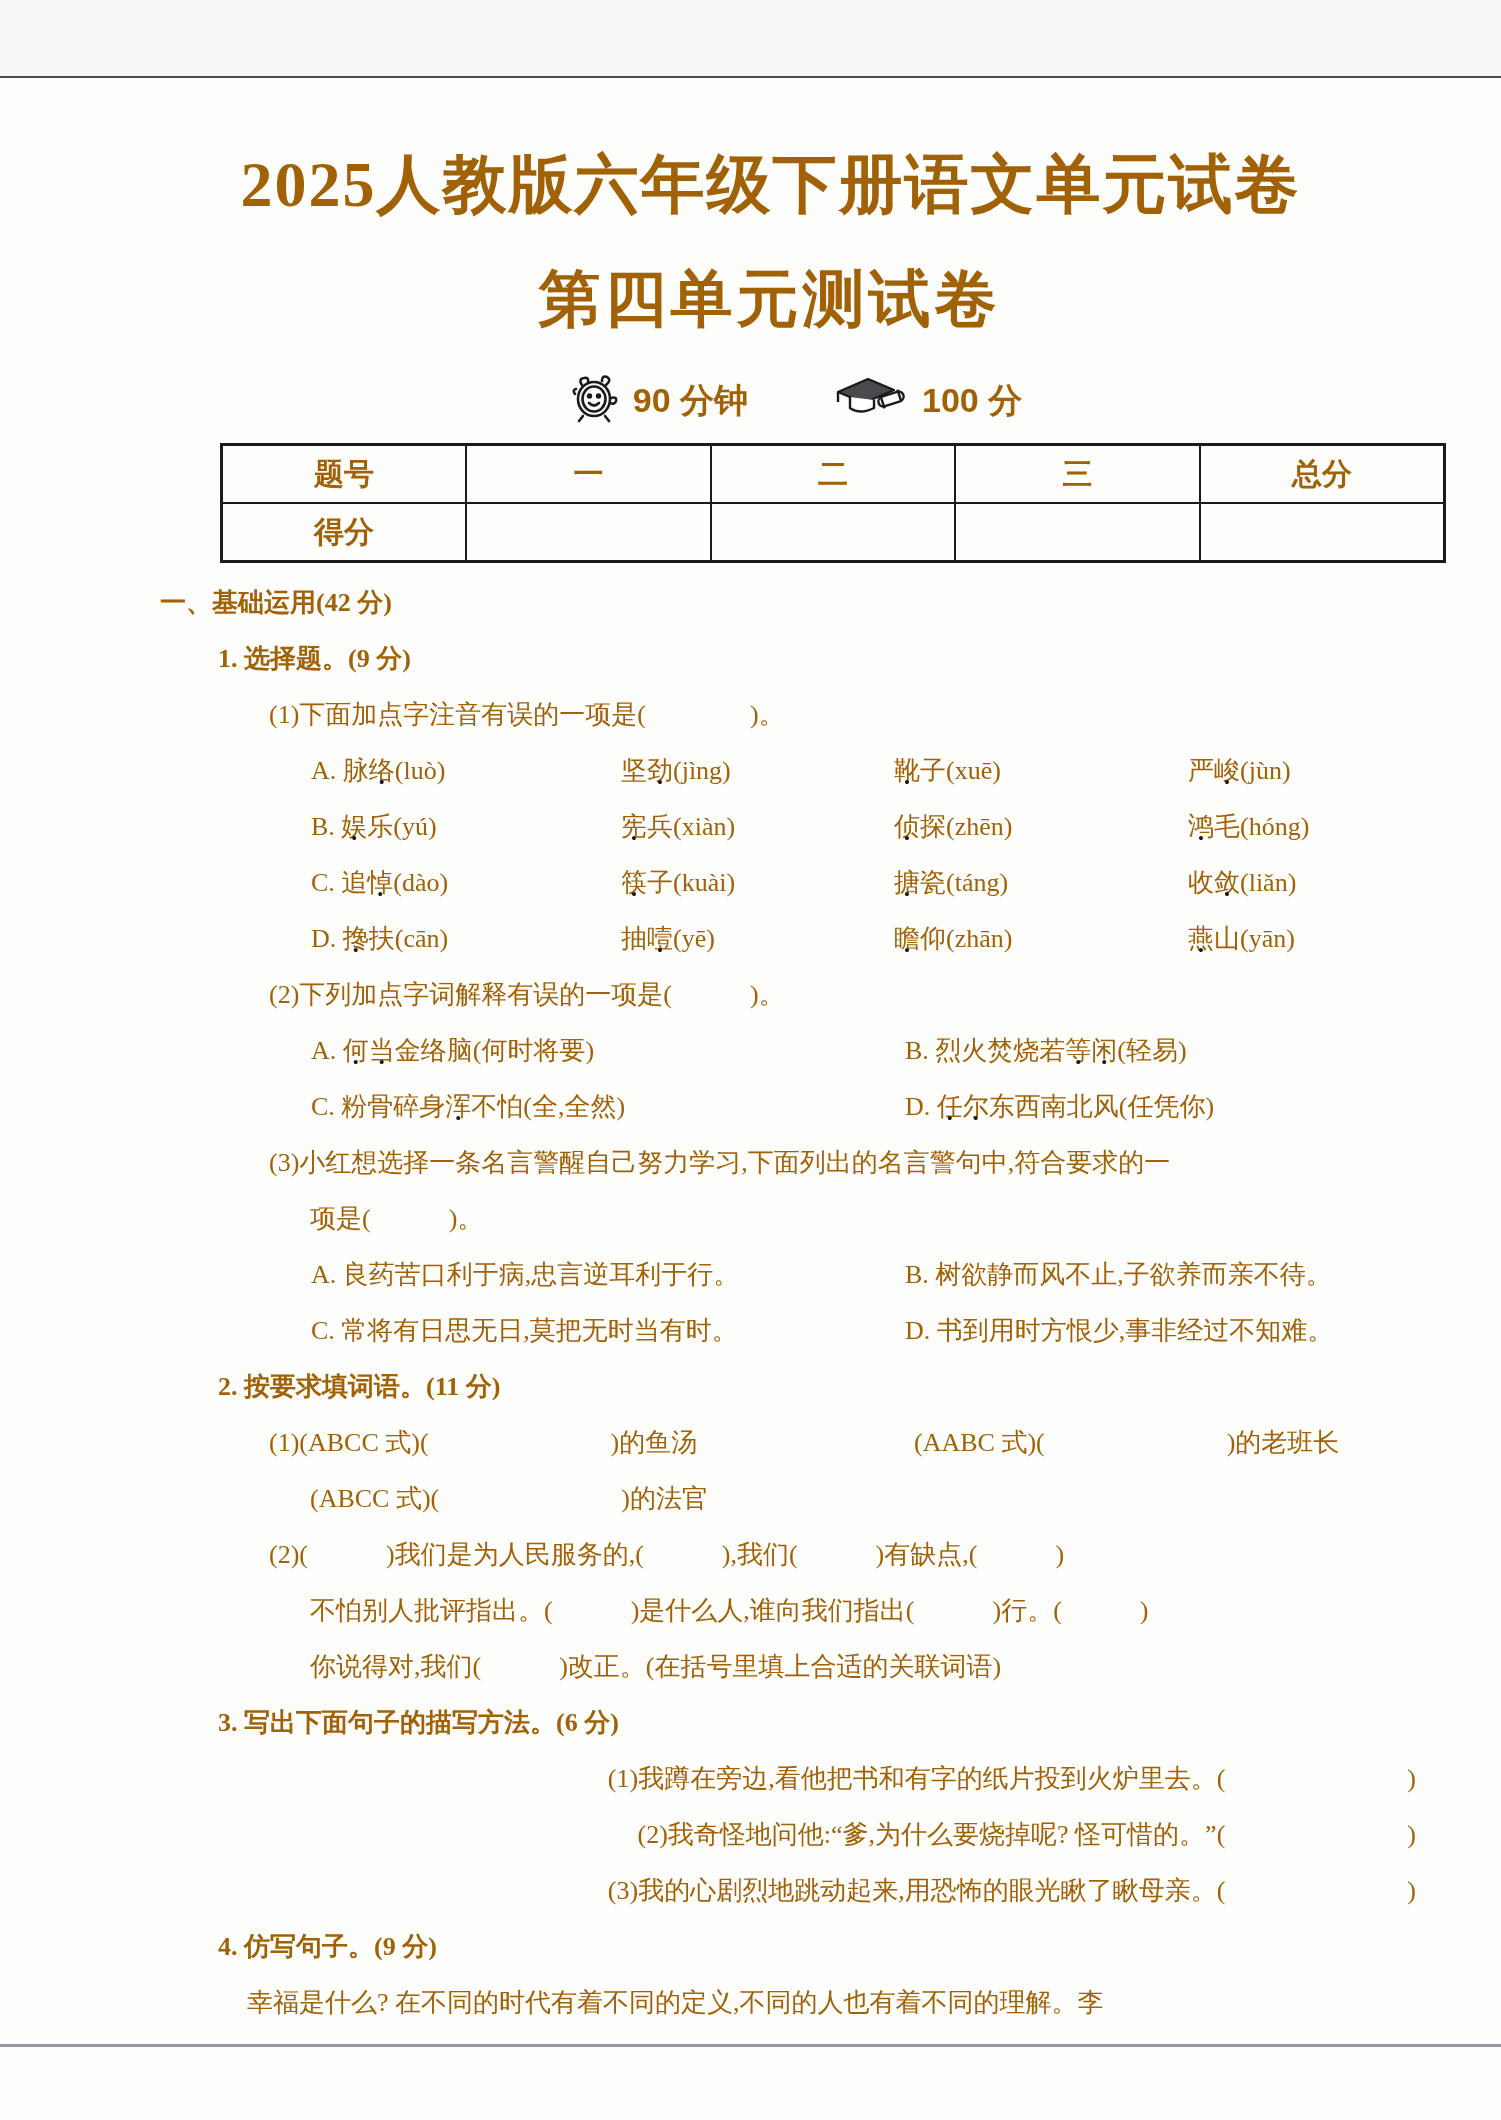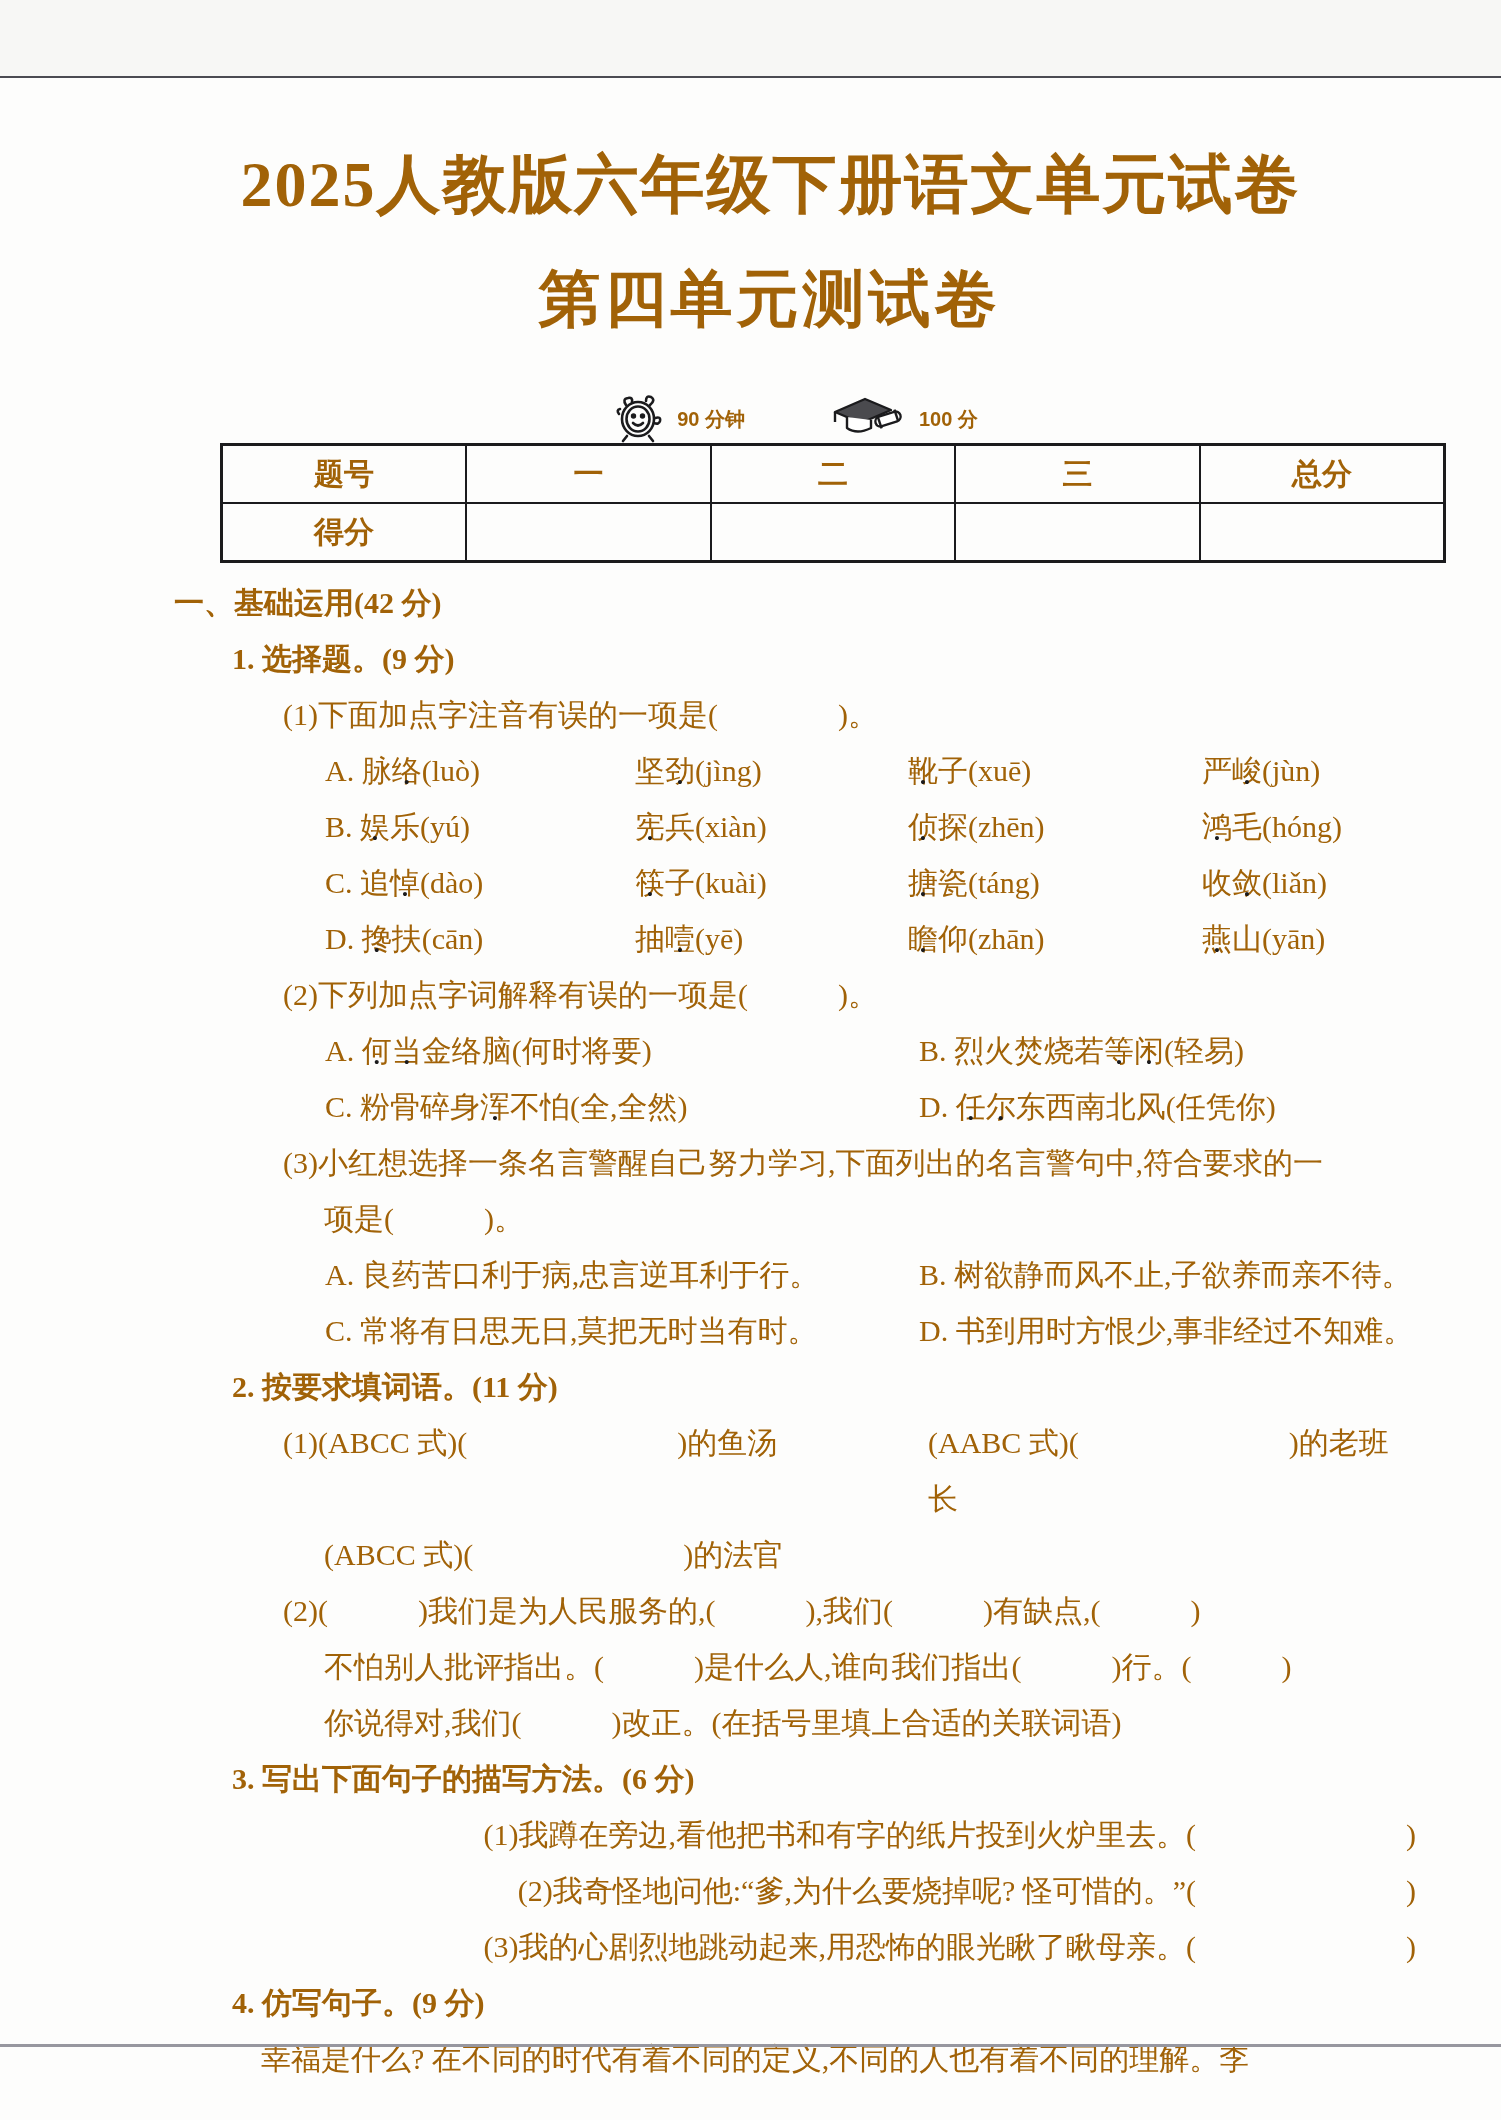--- a/index.html
+++ b/index.html
@@ -19,45 +19,45 @@
     position:absolute;top:148px;left:110px;right:70px;
     text-align:center;font-size:64px;line-height:74px;
     font-weight:900;letter-spacing:2px;white-space:pre;
   }
   .title2{
     position:absolute;top:262px;left:108px;right:70px;
     text-align:center;font-size:62px;line-height:74px;
     font-weight:900;letter-spacing:4px;white-space:pre;
   }
   .meta{
-    position:absolute;top:390px;left:0;width:100%;
+    position:absolute;top:370px;left:0;width:100%;
     display:flex;justify-content:center;align-items:center;gap:26px;
     font-family:"Liberation Sans","DejaVu Sans",sans-serif;
-    font-weight:bold;font-size:20px;
+    font-weight:bold;font-size:34px;
   }
   .meta .shift{display:flex;align-items:center;gap:14px;margin-left:90px;}
   .meta .grp{display:flex;align-items:center;gap:12px;}
   .meta .gap{width:56px;}
   .icon{display:inline-block;}
 
   table.score-table{
     position:absolute;top:443px;left:220px;width:1226px;
     border-collapse:collapse;table-layout:fixed;
     font-size:30px;font-weight:bold;
   }
   table.score-table td{
     border:2px solid #1b1b1d;text-align:center;padding:0;
   }
   table.score-table{border:3px solid #1b1b1d;}
   table.score-table tr.hdr td{height:56px;}
   table.score-table tr.scr td{height:56px;}
 
   .content{
-    position:absolute;top:575px;left:174px;right:85px;
-    font-size:30px;
+    position:absolute;top:575px;left:160px;right:85px;
+    font-size:26px;
   }
   .line{line-height:56px;white-space:pre-wrap;}
   .b{font-weight:bold;}
   .pl-num{margin-left:58px;}
   .pl-sub{margin-left:109px;}
   .pl-sub2{margin-left:150px;}
   .pl-para{margin-left:87px;}
   .grid4{margin-left:151px;display:grid;grid-template-columns:310px 273px 294px auto;}
   .grid2{margin-left:151px;display:grid;grid-template-columns:594px auto;}
   .grid2b{margin-left:109px;display:grid;grid-template-columns:625px auto;gap:20px;}

